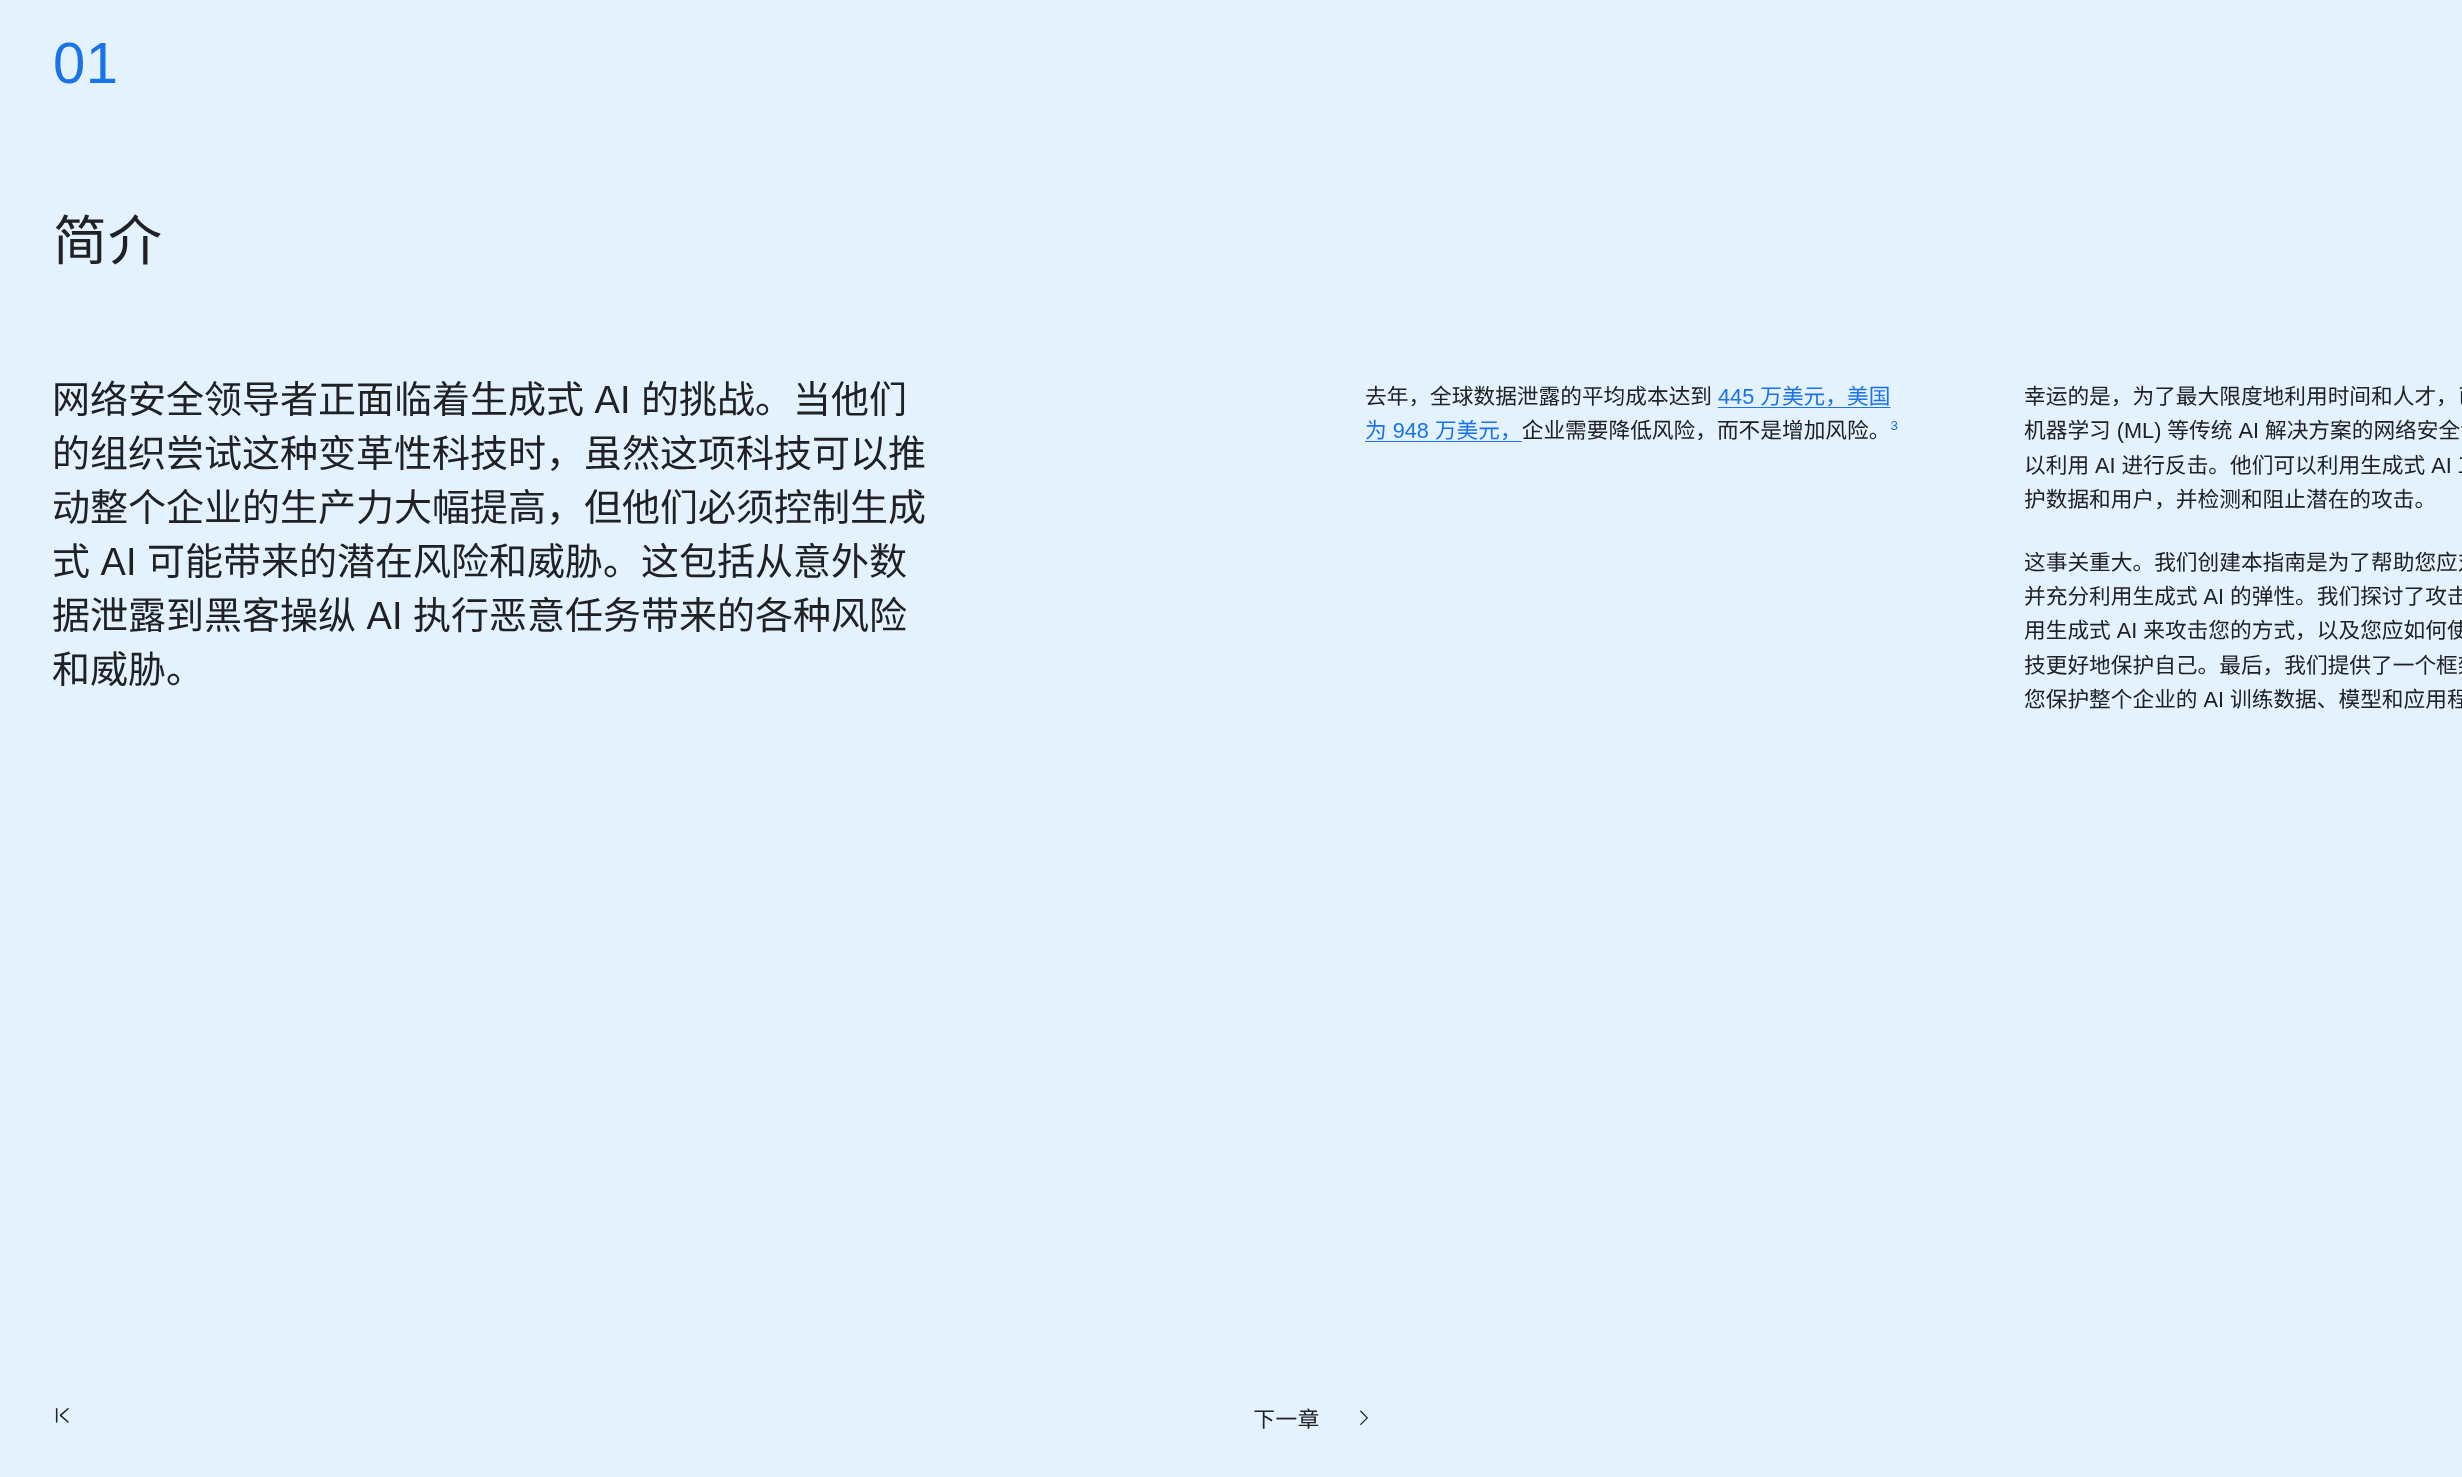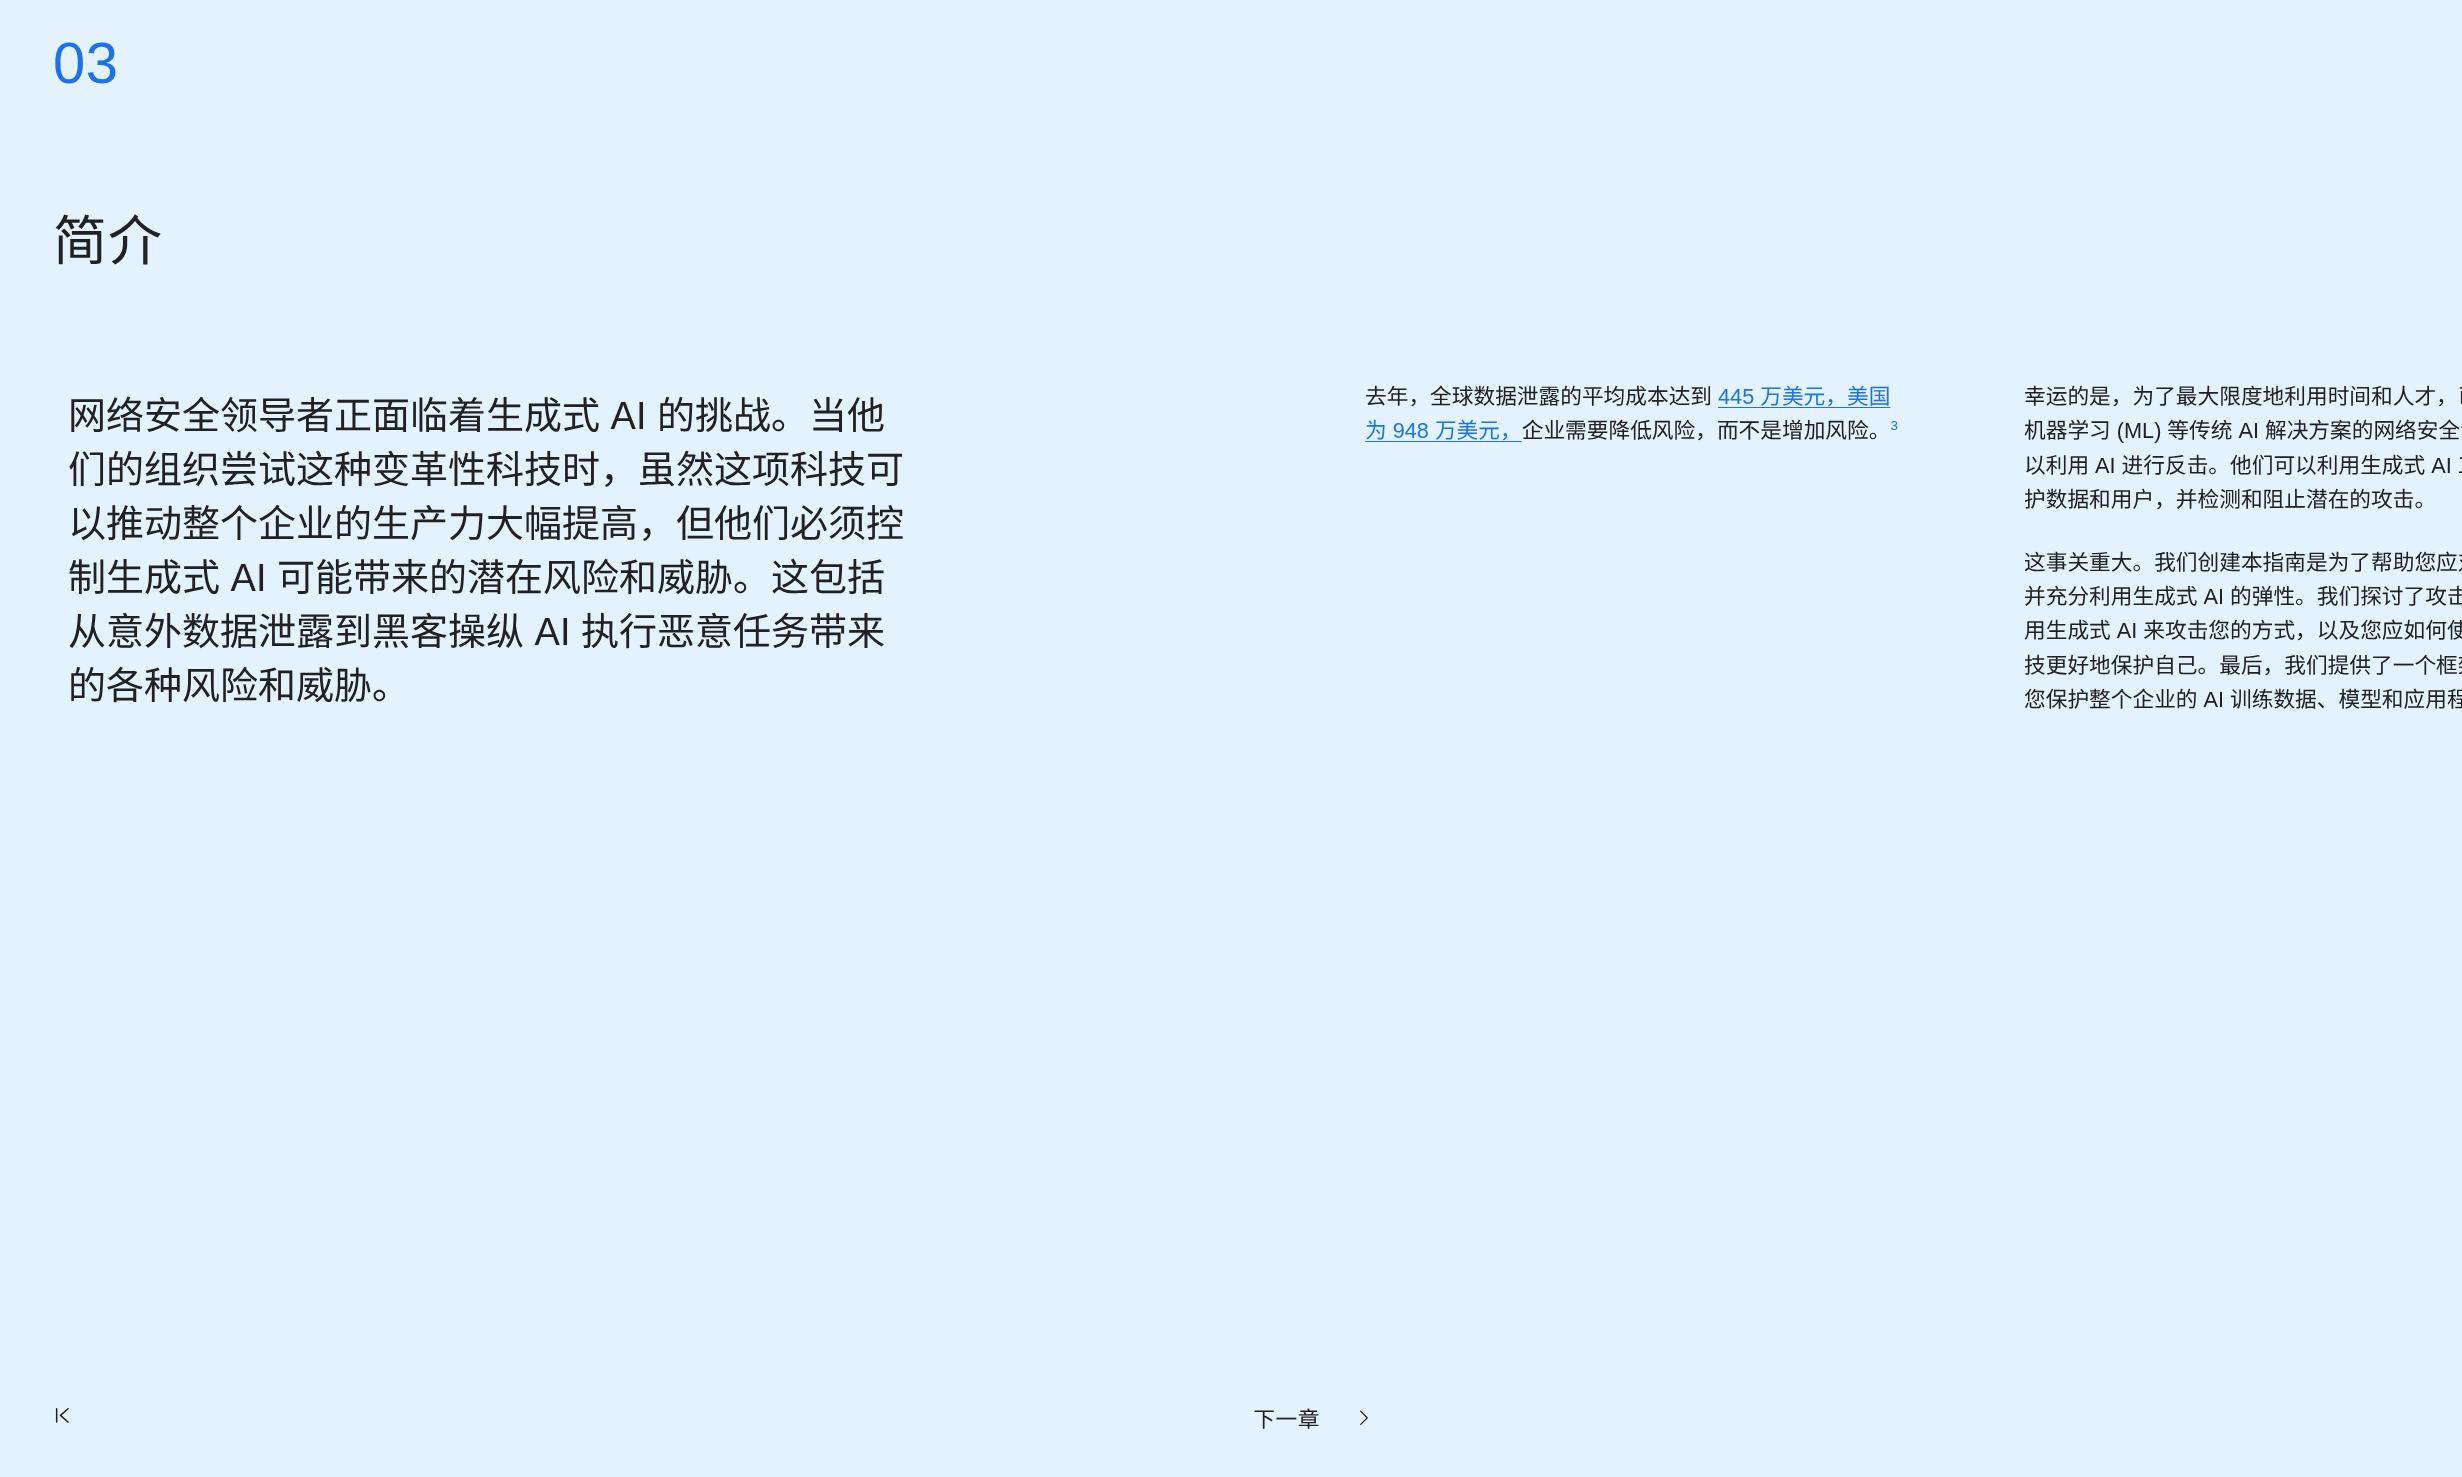--- a/index.html
+++ b/index.html
@@ -45,21 +45,21 @@
   .col {
     position: absolute;
     box-sizing: border-box;
   }
   .col-lead {
     left: 52px;
     top: 374px;
     width: 886px;
   }
   .col-lead p {
-    margin: 16px;
+    margin: 0;
     font-size: 38px;
     line-height: 1.42;
     color: #202124;
     font-weight: 400;
     letter-spacing: 0px;
   }
 
   .col-mid {
     left: 1365px;
     top: 380px;
@@ -123,21 +123,21 @@
     color: #202124;
     letter-spacing: 0.5px;
   }
   .footer-next svg { display: block; }
 </style>
 </head>
 <body>
 
 <div class="page">
 
-  <div class="chapter-number">03</div>
+  <div class="chapter-number">01</div>
 
   <h1 class="chapter-title">简介</h1>
 
   <div class="col col-lead">
     <p>网络安全领导者正面临着生成式 AI 的挑战。当他们的组织尝试这种变革性科技时，虽然这项科技可以推动整个企业的生产力大幅提高，但他们必须控制生成式 AI 可能带来的潜在风险和威胁。这包括从意外数据泄露到黑客操纵 AI 执行恶意任务带来的各种风险和威胁。</p>
   </div>
 
   <div class="col col-mid">
 
     <p><span>去年，全球数据泄露的平均成本达到 </span><a class="inline-link" href="#">445 万美元，美国为 948 万美元，</a><span>企业需要降低风险，而不是增加风险。</span><sup class="fn">3</sup></p>

